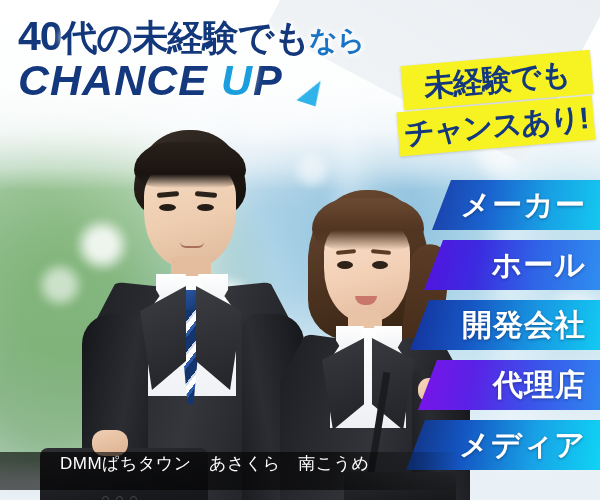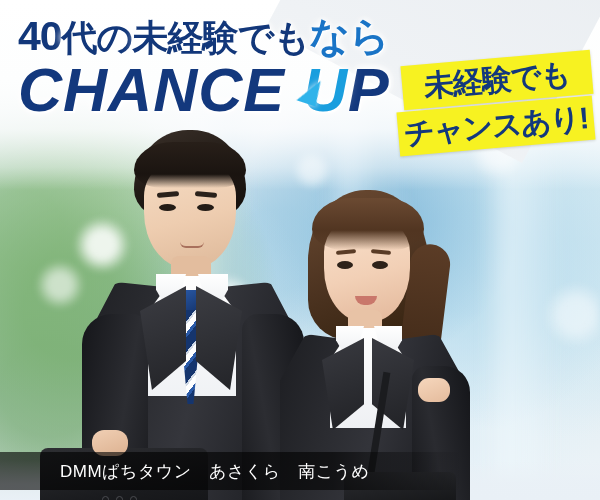--- a/index.html
+++ b/index.html
@@ -246,24 +246,24 @@
     position:absolute; left:18px; top:16px; width:430px;
     z-index:6;
   }
   .line1 {
     font-size:41px; font-weight:bold; line-height:1;
     color:#12377a; white-space:nowrap;
     letter-spacing:-1px;
     text-shadow:0 0 7px #fff,0 0 7px #fff,0 0 12px #fff,1px 1px 0 #fff;
   }
   .line1 .sm { font-size:36px; }
-  .line1 .nara { color:#1a74c6; font-size:40px; }
+  .line1 .nara { color:#1a74c6; font-size:28px; }
   .line2 {
     margin-top:2px;
-    font-size:61px; font-weight:bold; font-style:italic;
+    font-size:43px; font-weight:bold; font-style:italic;
     line-height:1.02; color:#13387d;
     letter-spacing:1px; white-space:nowrap;
     text-shadow:0 0 8px #fff,0 0 8px #fff,0 0 14px #fff,2px 2px 0 rgba(255,255,255,.9);
   }
   .line2 .up-u { color:#1a9ede; position:relative; display:inline-block; }
   .line2 .up-p { color:#13387d; }
   .arrowhead {
     position:absolute; left:300px; top:78px; z-index:7;
     width:0; height:0;
     border-left:17px solid transparent;
@@ -313,21 +313,21 @@
   .cat.c1 { width:168px; margin-left:42px; background:linear-gradient(100deg,#1b3fa8 0%,#1a63cf 34%,#18a0e4 68%,#14c8f0 100%); }
   .cat.c2 { width:176px; margin-left:34px; background:linear-gradient(100deg,#5412e0 0%,#3c2ae0 30%,#2f63e6 62%,#2f8ef0 100%); }
   .cat.c3 { width:190px; margin-left:20px; background:linear-gradient(100deg,#14309a 0%,#1657c4 32%,#1897e2 66%,#12caf2 100%); }
   .cat.c4 { width:182px; margin-left:28px; background:linear-gradient(100deg,#7b13e8 0%,#5a21e6 30%,#3a55ea 64%,#2f86f0 100%); }
   .cat.c5 { width:194px; margin-left:16px; background:linear-gradient(100deg,#11307f 0%,#1456c2 30%,#18a2e6 66%,#0fd4f5 100%); }
 
   
   .caption {
     position:absolute; left:0; top:452px; width:462px; height:38px;
     background:linear-gradient(90deg,rgba(0,0,0,.62) 0%,rgba(0,0,0,.60) 72%,rgba(0,0,0,0) 100%);
-    display:flex; align-items:center;
+    display:flex; align-items:flex-start;
     z-index:10;
   }
   .caption span {
     color:#fff; font-size:17px; padding-left:60px; white-space:nowrap;
     letter-spacing:.5px;
   }
 </style>
 </head>
 <body>
 
@@ -395,18 +395,35 @@
     <div class="line1"><span>40</span><span class="sm">代の</span><span class="sm">未経験でも</span><span class="nara">なら</span></div>
     <div class="line2"><span>CHANCE</span>&nbsp;<span class="up-u">U</span><span class="up-p">P</span></div>
   </div>
   <div class="arrowhead"></div>
 
   <div class="badge">
     <div class="badge-bar b1">未経験でも</div>
     <div class="badge-bar b2">チャンスあり!</div>
   </div>
 
+  <div class="cats">
+    <div class="cat c1">
+      <span>メーカー</span>
+    </div>
+    <div class="cat c2">
+      <span>ホール</span>
+    </div>
+    <div class="cat c3">
+      <span>開発会社</span>
+    </div>
+    <div class="cat c4">
+      <span>代理店</span>
+    </div>
+    <div class="cat c5">
+      <span>メディア</span>
+    </div>
+  </div>
 
   <div class="caption">
     <span>DMMぱちタウン　あさくら　南こうめ</span>
   </div>
 
 </div>
 
 </body></html>

